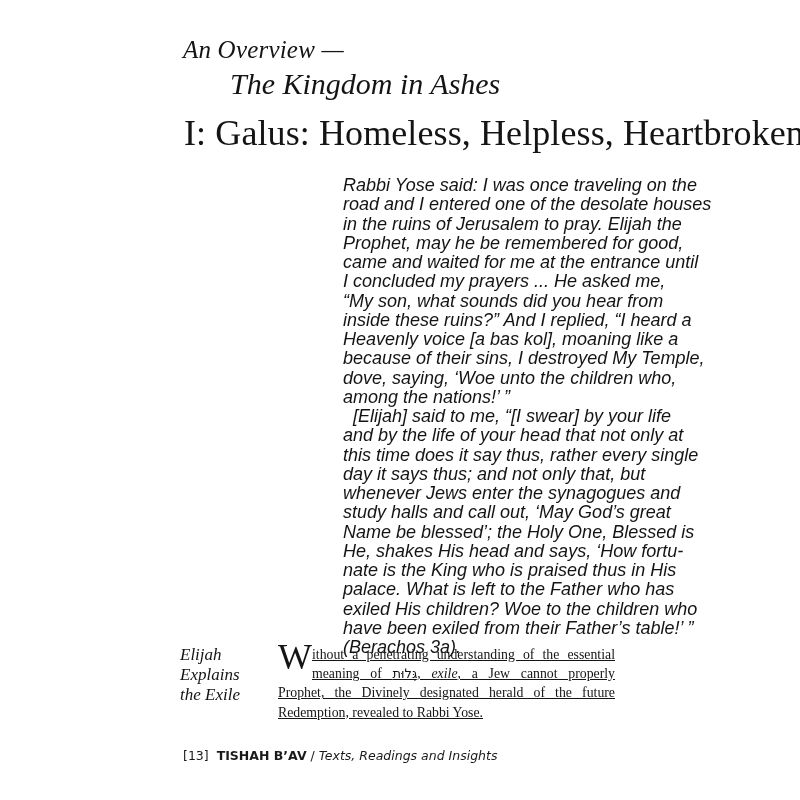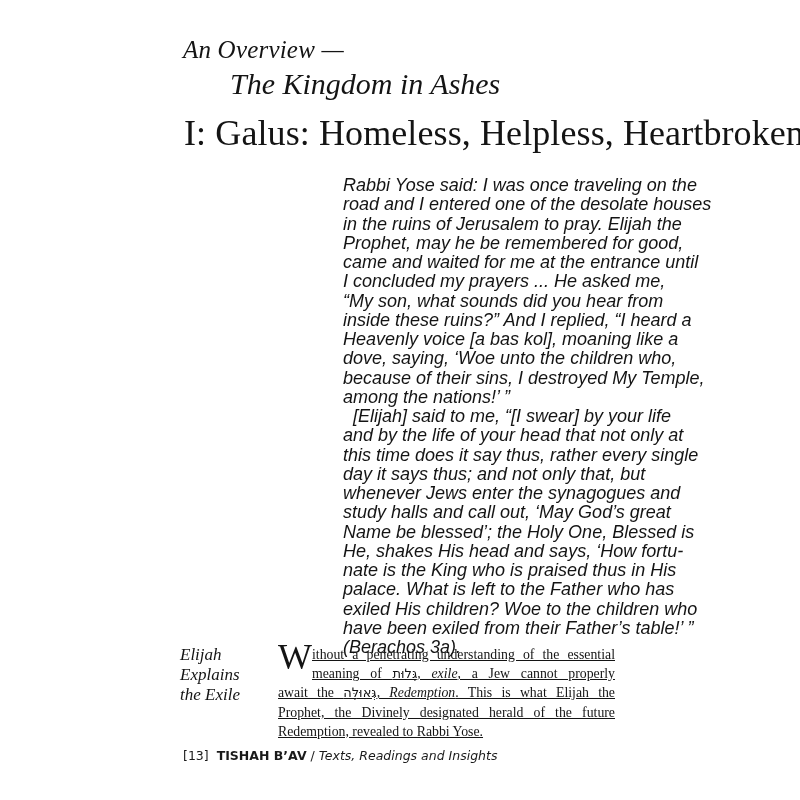--- a/index.html
+++ b/index.html
@@ -153,22 +153,22 @@
     <p>
       <span class="line">Rabbi Yose said: I was once traveling on the</span>
       <span class="line">road and I entered one of the desolate houses</span>
       <span class="line">in the ruins of Jerusalem to pray. Elijah the</span>
       <span class="line">Prophet, may he be remembered for good,</span>
       <span class="line">came and waited for me at the entrance until</span>
       <span class="line">I concluded my prayers ... He asked me,</span>
       <span class="line">“My son, what sounds did you hear from</span>
       <span class="line">inside these ruins?” And I replied, “I heard a</span>
       <span class="line">Heavenly voice [a bas kol], moaning like a</span>
+      <span class="line">because of their sins, I destroyed My Temple,</span>
       <span class="line">dove, saying, ‘Woe unto the children who,</span>
-      <span class="line">because of their sins, I destroyed My Temple,</span>
       <span class="line last">among the nations!’ ”</span>
     </p>
     <p>
       <span class="line" style="padding-left:10px;">[Elijah] said to me, “[I swear] by your life</span>
       <span class="line">and by the life of your head that not only at</span>
       <span class="line">this time does it say thus, rather every single</span>
       <span class="line">day it says thus; and not only that, but</span>
       <span class="line">whenever Jews enter the synagogues and</span>
       <span class="line">study halls and call out, ‘May God’s great</span>
       <span class="line">Name be blessed’; the Holy One, Blessed is</span>
@@ -184,21 +184,20 @@
   <div class="side-label">
     <div>Elijah</div>
     <div>Explains</div>
     <div>the Exile</div>
   </div>
 
   <div class="body-text">
     <span class="drop-cap">W</span>
     <span class="line indented">ithout a penetrating understanding of the essential</span>
     <span class="line indented"><span>meaning of </span><span class="hebrew">גָּלוּת</span><span class="em">, exile</span><span>, a Jew cannot properly</span></span>
-    <span class="line"><span>await the </span><span class="hebrew">גְּאוּלָּה</span><span class="em">, Redemption</span><span>. This is what Elijah the</span></span>
     <span class="line">Prophet, the Divinely designated herald of the future</span>
     <span class="line last">Redemption, revealed to Rabbi Yose.</span>
   </div>
 
   <div class="footer">
     <span class="page-num">[13]</span>
     <span class="book-title">TISHAH B’AV</span><span> / </span><span class="subtitle">Texts, Readings and Insights</span>
   </div>
 
 </div>

